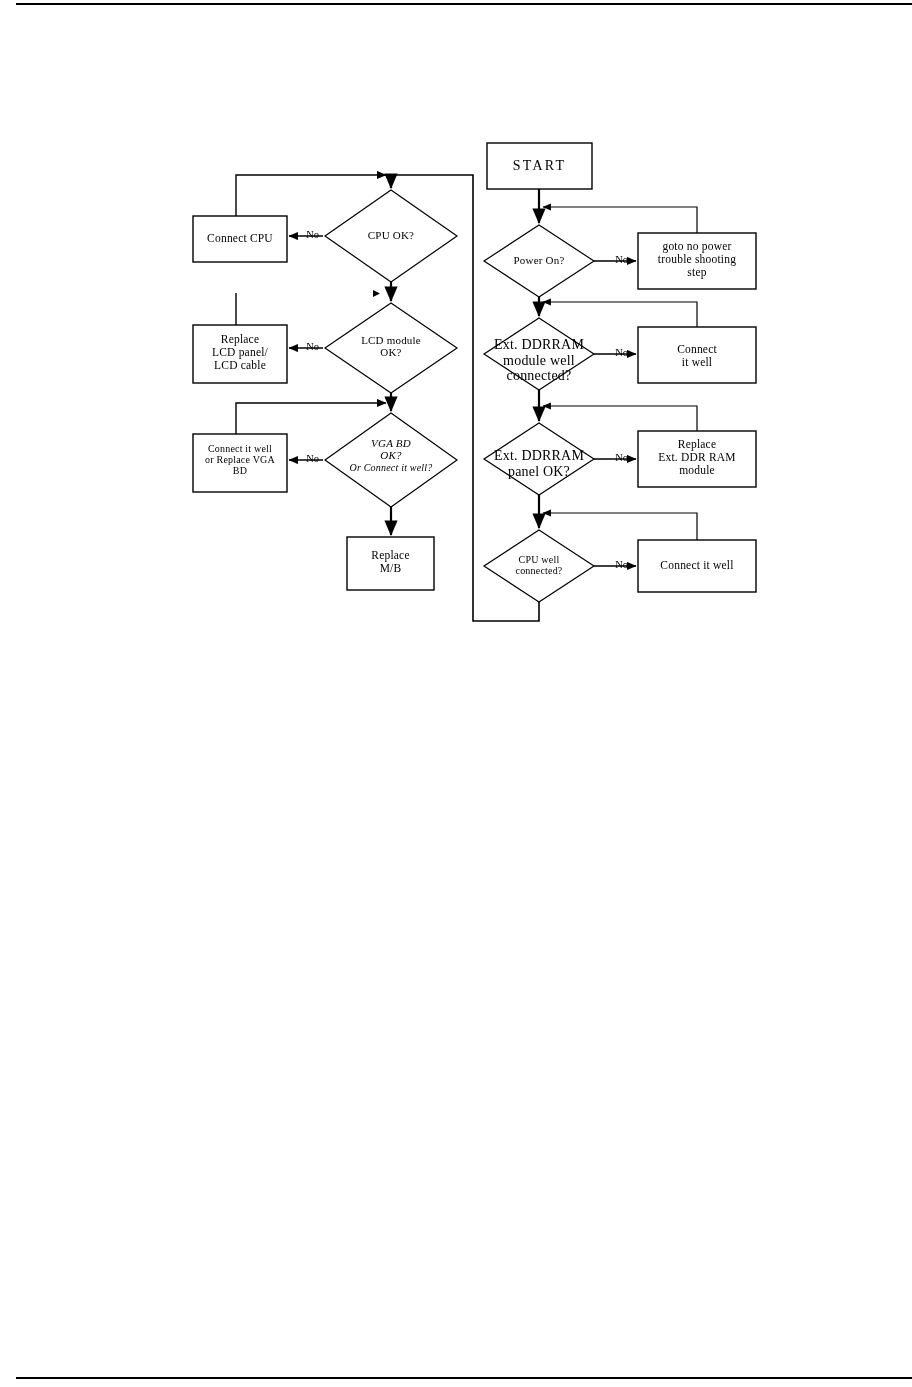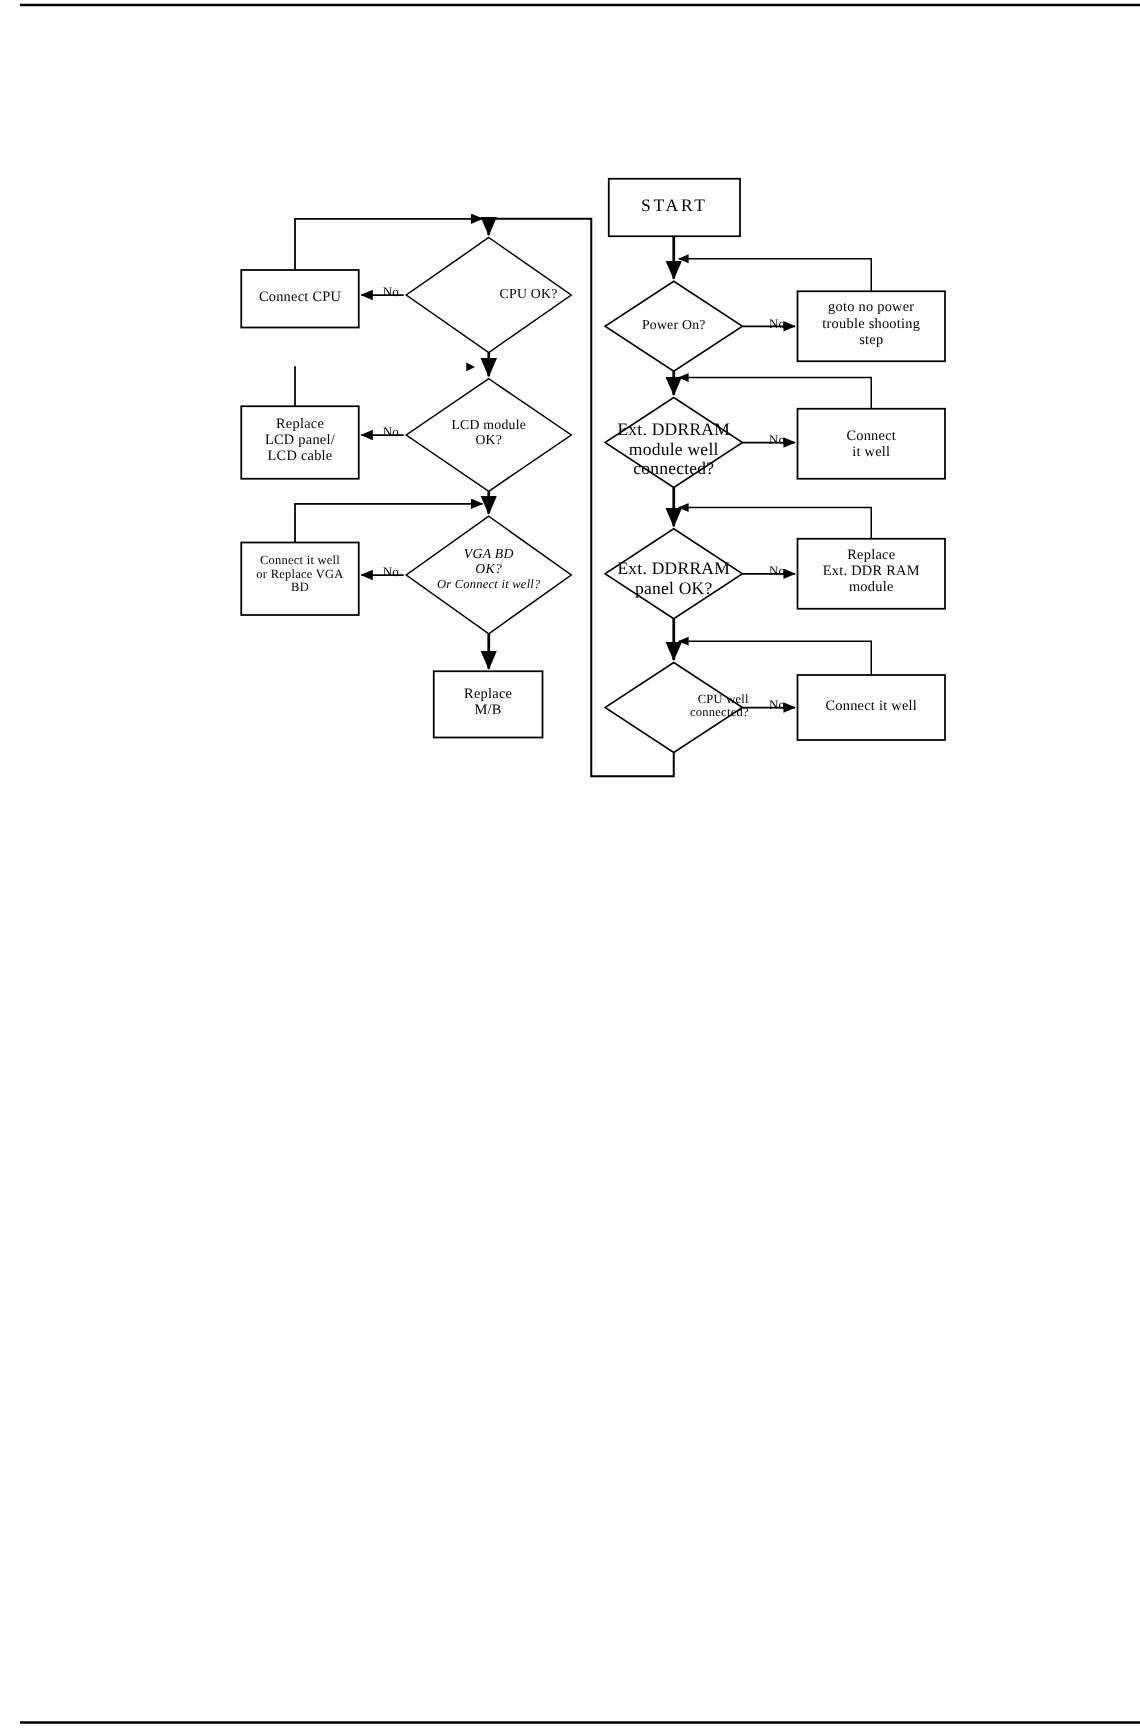--- a/index.html
+++ b/index.html
@@ -172,28 +172,28 @@
     <div>Ext. DDRRAM</div>
     <div>panel OK?</div>
   </div>
 
   <div class="node-label box-label" style="left:622px; top:438px; width:118px;">
     <div>Replace</div>
     <div>Ext. DDR RAM</div>
     <div>module</div>
   </div>
 
-  <div class="node-label dia-label small" style="left:463px; top:554px; width:120px;text-align:right;">
+  <div class="node-label dia-label small" style="left:463px; top:554px; width:120px;">
     <div>CPU well</div>
     <div>connected?</div>
   </div>
 
   <div class="node-label box-label" style="left:622px; top:559px; width:118px;">Connect it well</div>
 
-  <div class="node-label dia-label" style="left:320px; top:229px; width:110px;text-align:right;">CPU OK?</div>
+  <div class="node-label dia-label" style="left:320px; top:229px; width:110px;">CPU OK?</div>
 
   <div class="node-label box-label" style="left:177px; top:232px; width:94px;">Connect CPU</div>
 
   <div class="node-label dia-label" style="left:320px; top:334px; width:110px;">
     <div>LCD module</div>
     <div>OK?</div>
   </div>
 
   <div class="node-label box-label" style="left:177px; top:333px; width:94px;">
     <div>Replace</div>

